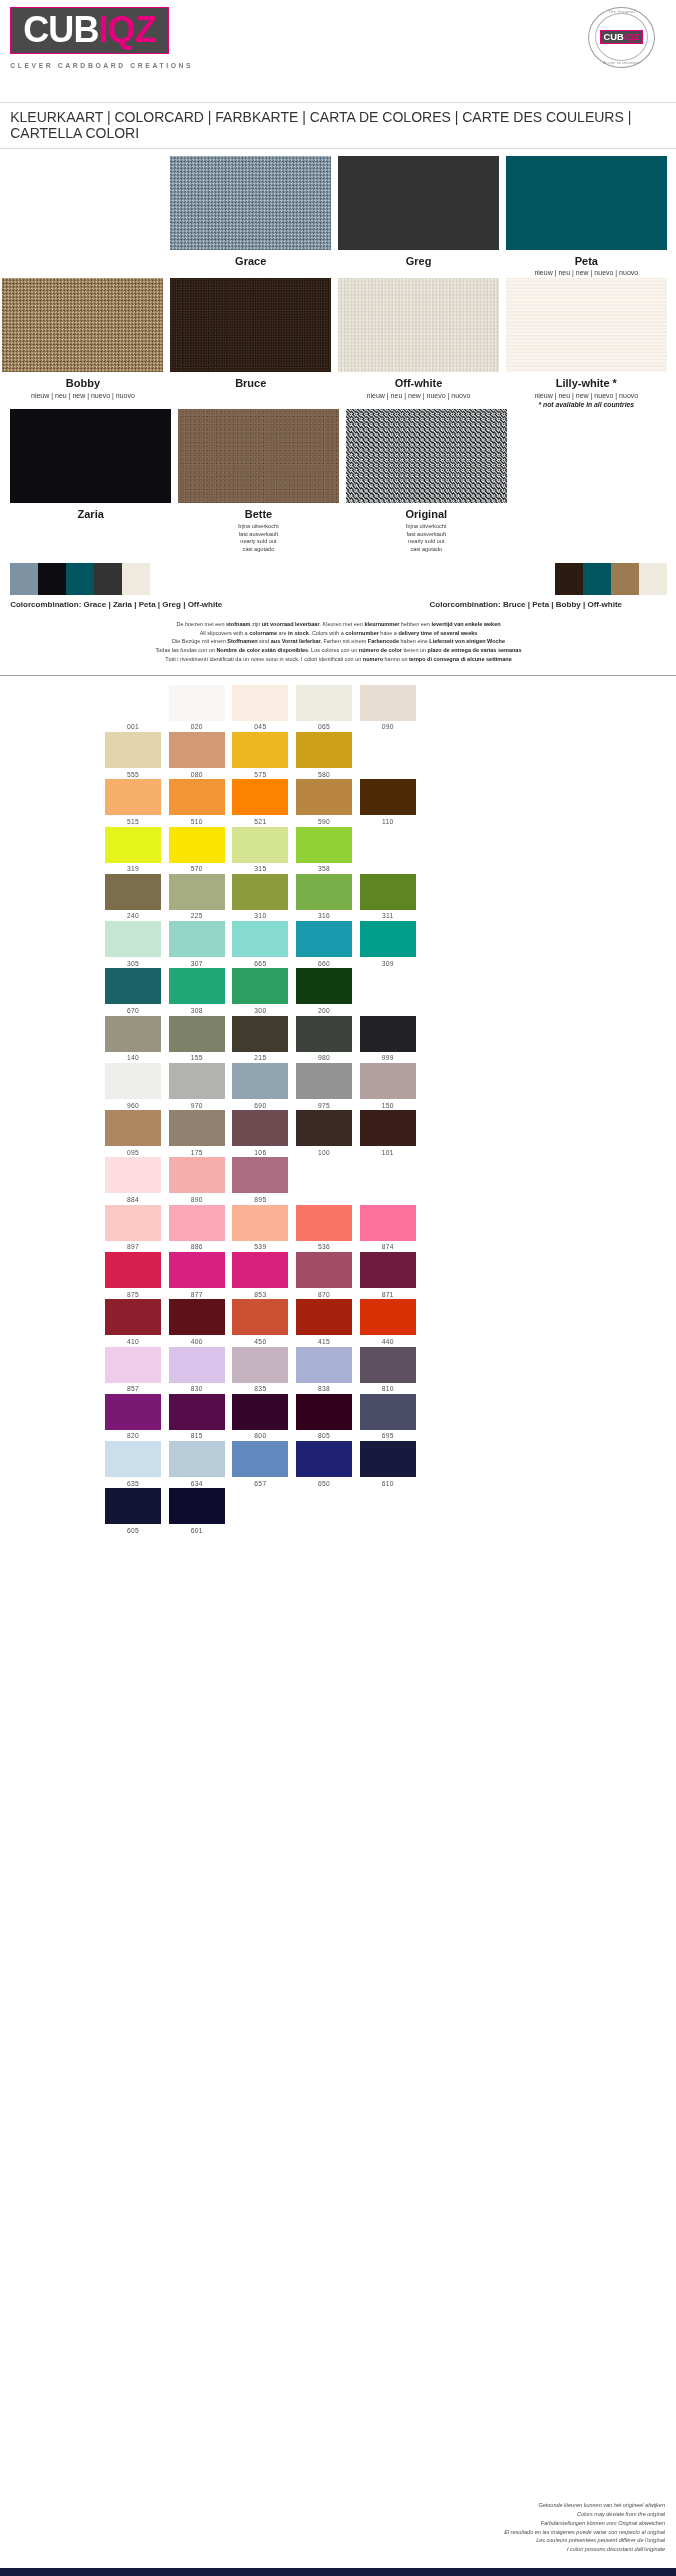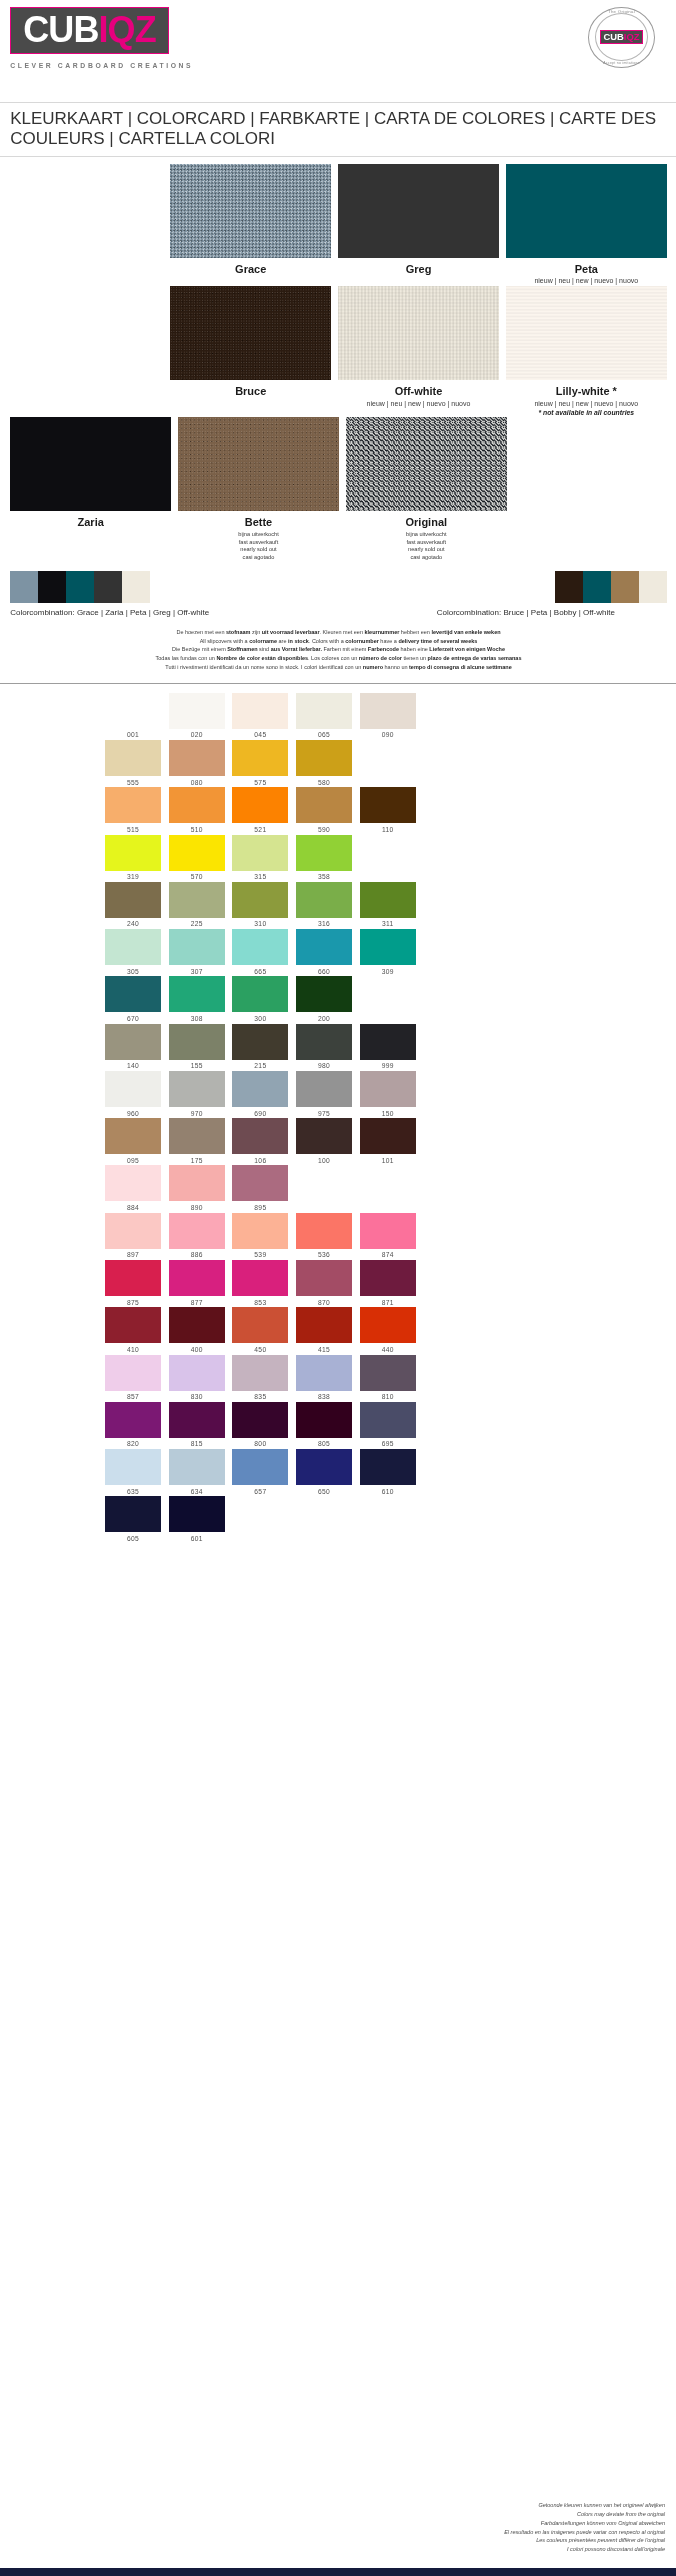--- a/index.html
+++ b/index.html
@@ -71,21 +71,21 @@
     font-size:4.3px; color:#8d8d8d; letter-spacing:0.3px;
   }
   .stamp-top{ top:-5.1px; }
   .stamp-bot{ bottom:-5.1px; font-size:3.4px;}
 
   
   .titlebar {
     border-top:0.9px solid #d8d8d8;
     border-bottom:0.9px solid #d8d8d8;
     padding:6px 10.2px 6.8px 10.2px;
-    font-size:17px;
+    font-size:14px;
     letter-spacing:0px;
     color:#333;
     font-family:"Liberation Sans", sans-serif;
   }
 
   
   .fabrics { padding: 6.8px 10.2px 0 10.2px; }
   .fabric-row {
     display:flex;
     gap:6.8px;
@@ -142,20 +142,21 @@
   }
   .combo { width:282px; }
   .combo.right { text-align:center; }
   .combo-strip { display:flex; gap:0; }
   .combo.right .combo-strip{ justify-content:flex-end; }
   .combo-chip { width:28px; height:32px; background-size:2.6px 2.6px; }
   .combo-label {
     font-size:8px;
     color:#2d2d2d;
     margin-top:4.3px;
+    font-weight:bold;
   }
 
   
   .legal {
     padding: 12px 12px 6.8px 12px;
     text-align:center;
   }
   .legal p {
     margin:0 0 0.9px 0;
     font-size:5.5px;
@@ -247,20 +248,25 @@
         <div class="fabric-swatch" style="background-color:#333333;"></div>
         <div class="fabric-name">Greg</div>
       </div>
       <div class="fabric-cell">
         <div class="fabric-swatch" style="background-color:#00555f;"></div>
         <div class="fabric-name">Peta</div>
         <div class="fabric-sub">nieuw | neu | new | nuevo | nuovo</div>
       </div>
     </div>
   <div class="fabric-row" id="frow1">
+      <div class="fabric-cell">
+        <div class="fabric-swatch" style="background-color:#9d7b50;background-image:linear-gradient(45deg, rgba(255,255,255,.55) 25%, transparent 25%, transparent 75%, rgba(255,255,255,.55) 75%),linear-gradient(45deg, rgba(0,0,0,.45) 25%, transparent 25%, transparent 75%, rgba(0,0,0,.45) 75%);background-size:3.4px 3.4px;background-position:0 0,1.7px 1.7px;"></div>
+        <div class="fabric-name">Bobby</div>
+        <div class="fabric-sub">nieuw | neu | new | nuevo | nuovo</div>
+      </div>
       <div class="fabric-cell">
         <div class="fabric-swatch" style="background-color:#2b1b10;background-image:radial-gradient(rgba(255,255,255,.20) 0.6px, transparent 0.7px),radial-gradient(rgba(0,0,0,.55) 0.6px, transparent 0.7px);background-size:2.6px 2.6px,4.3px 4.3px;background-position:0 0,1.7px 0.9px;"></div>
         <div class="fabric-name">Bruce</div>
       </div>
       <div class="fabric-cell">
         <div class="fabric-swatch" style="background-color:#efeade;background-image:repeating-linear-gradient(90deg, rgba(0,0,0,.075) 0 0.9px, transparent 0.9px 2.6px),repeating-linear-gradient(0deg, rgba(0,0,0,.04) 0 0.9px, transparent 0.9px 2.6px);"></div>
         <div class="fabric-name">Off-white</div>
         <div class="fabric-sub">nieuw | neu | new | nuevo | nuovo</div>
       </div>
       <div class="fabric-cell">

